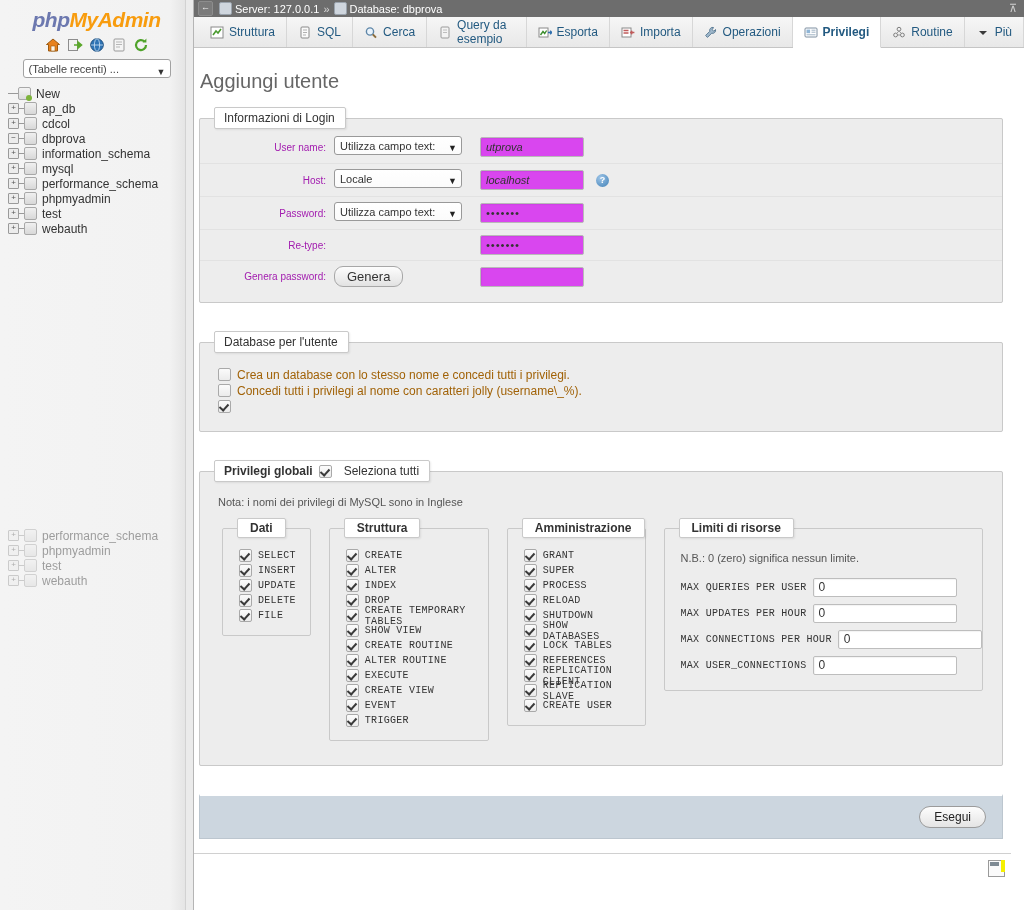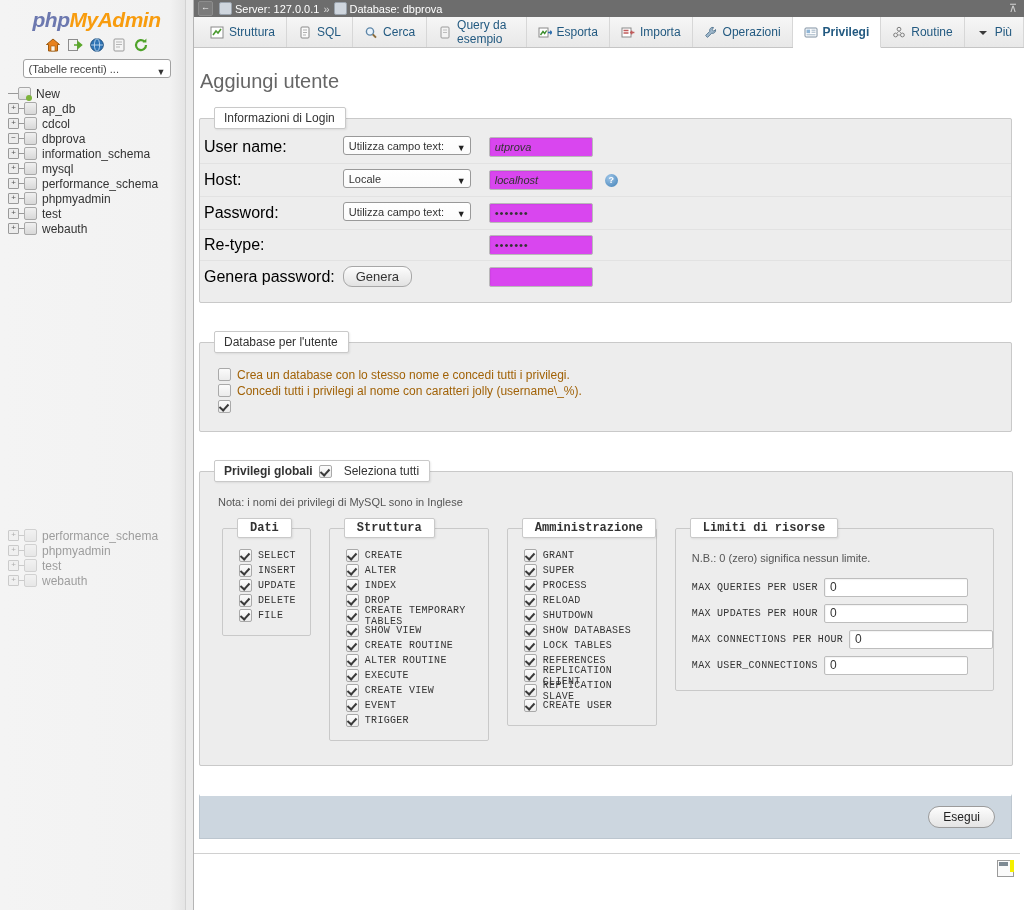--- a/index.html
+++ b/index.html
@@ -66,21 +66,21 @@
     height:30px;background:linear-gradient(#f6f6f6,#e8e8e8);border-bottom:1px solid #c5c5c5;
     display:flex;align-items:stretch;padding-left:5px;
   }
   .tab{
     display:flex;align-items:center;gap:5px;padding:0 11px;font-size:12px;color:#235a81;
     border-right:1px solid #d7d7d7;cursor:pointer;
   }
   .tab.active{background:#fff;color:#235a81;font-weight:bold;border-bottom:1px solid #fff;margin-bottom:-1px;}
   .tab .tico{width:14px;height:13px;flex:0 0 14px;}
 
-  .content{padding:0 4px 0 0;background:#fff;height:862px;position:relative;}
+  .content{padding:0 13px 0 0;background:#fff;height:862px;position:relative;}
   h1.page-title{
     font-size:20px;font-weight:normal;color:#666;margin:0;padding:22px 0 14px 6px;
   }
   .formwrap{padding:0 8px 0 5px;}
 
   fieldset.pma{
     border:1px solid #c9c9c9;border-radius:2px;background:#ededed;
     margin:0 0 28px 0;padding:0 0 10px 0;position:relative;
   }
   fieldset.pma > legend{
@@ -89,21 +89,21 @@
     box-shadow:1px 1px 2px rgba(0,0,0,.08);
   }
   fieldset.pma > legend.bold{font-weight:bold;}
   .legend-inline{display:inline-flex;align-items:center;gap:6px;}
   .legend-inline .lbl2{font-weight:normal;}
 
   
   table.login{width:100%;border-collapse:collapse;margin-top:2px;}
   table.login td{padding:5px 4px;border-top:1px solid #e2e2e2;vertical-align:middle;}
   table.login tr:first-child td{border-top:none;}
-  td.lab{width:122px;text-align:left;color:#000000;font-size:16px;padding-right:8px;white-space:nowrap;}
+  td.lab{width:122px;text-align:right;color:#a21caf;font-size:10px;padding-right:8px;white-space:nowrap;}
   td.sel{width:138px;}
   .pmaselect{
     width:128px;height:19px;box-sizing:border-box;border:1px solid #999;border-radius:3px;
     background:linear-gradient(#fff,#fbfbfb);font-size:11px;color:#333;padding:1px 16px 1px 5px;
     line-height:16px;position:relative;display:inline-block;white-space:nowrap;overflow:hidden;cursor:pointer;
   }
   .pmaselect .arw{position:absolute;right:4px;top:3px;font-size:9px;color:#222;}
   .pmainput{
     width:104px;height:20px;box-sizing:border-box;border:1px solid #b9b9b9;background:#d946ef;
     border-radius:2px;font-size:11px;color:#333;padding:2px 5px;line-height:15px;
@@ -132,21 +132,21 @@
   }
 
   
   .privnote{padding:14px 0 10px 18px;font-size:11px;color:#555;}
   .privcols{display:flex;gap:0;padding:0 0 14px 22px;align-items:flex-start;}
   fieldset.sub{
     border:1px solid #c9c9c9;border-radius:2px;background:#ededed;margin:0 18px 0 0;padding:0 0 12px 0;
   }
   fieldset.sub > legend{
     background:#fff;border:1px solid #c9c9c9;border-radius:2px;padding:2px 12px;margin-left:14px;
-    font-size:12px;font-weight:bold;color:#333;box-shadow:1px 1px 2px rgba(0,0,0,.08);font-family:Liberation Mono, monospace;
+    font-size:12px;font-weight:bold;color:#333;box-shadow:1px 1px 2px rgba(0,0,0,.08);
   }
   .privlist{padding:10px 14px 0 16px;}
   .privline{display:flex;align-items:center;height:15px;margin-bottom:0px;}
   .privline .nm{font-family:"Liberation Mono","DejaVu Sans Mono",monospace;font-size:10px;color:#333;letter-spacing:.3px;}
   .col-dati{width:80px;}
   .col-struttura{width:158px;}
   .col-amm{width:134px;}
   .col-lim{width:298px;}
   .limnote{padding:14px 0 10px 16px;font-size:11px;color:#555;}
   .limrow{display:flex;align-items:center;height:26px;padding-left:16px;}

